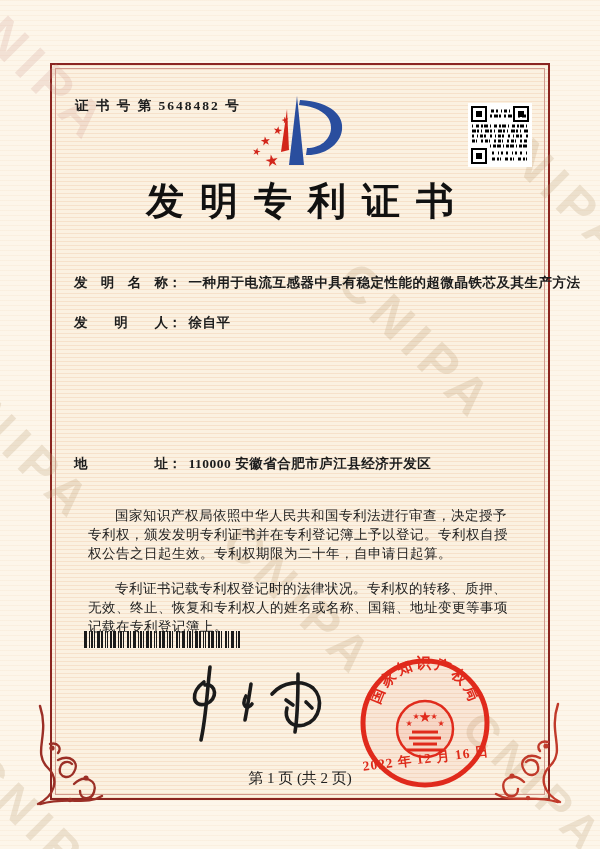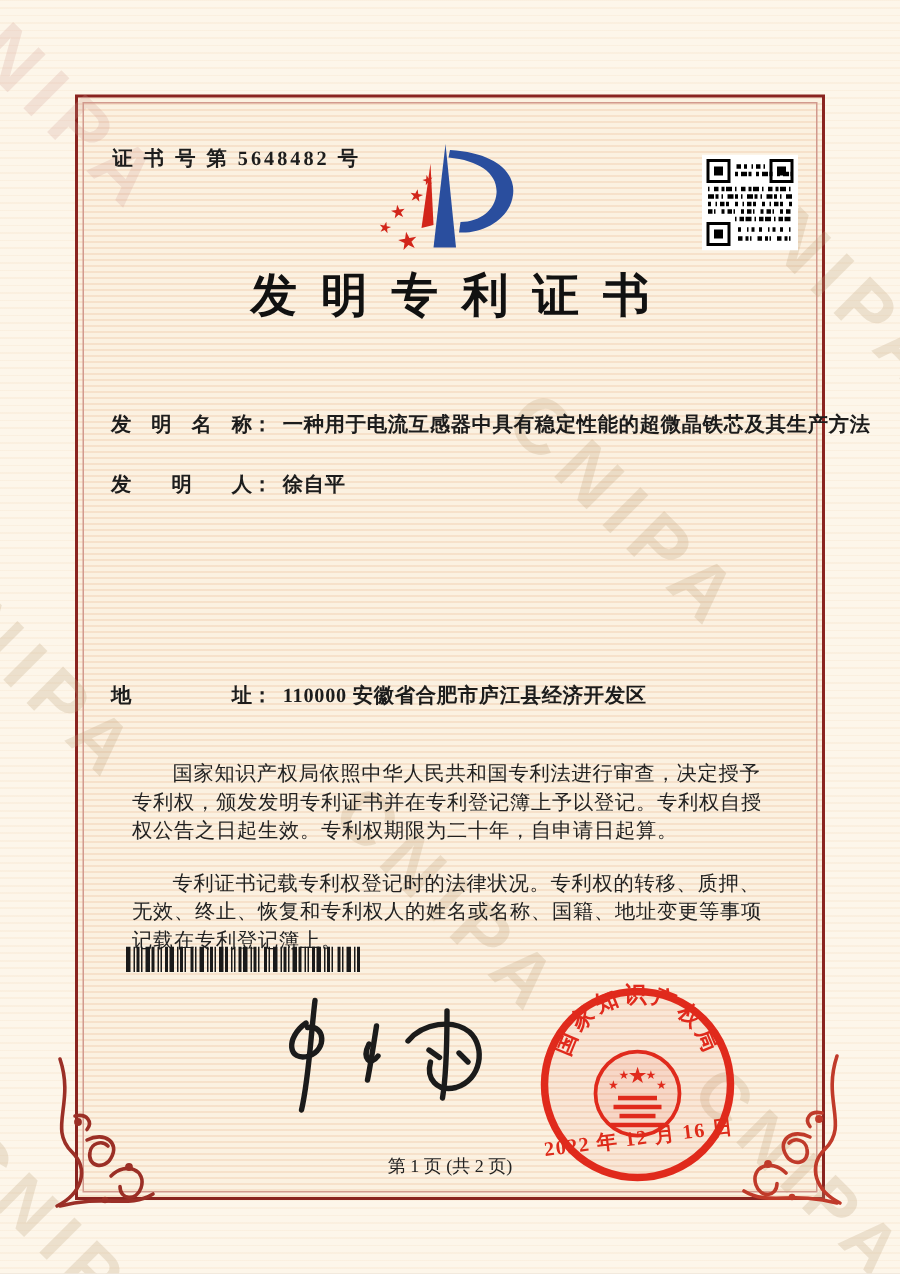--- a/index.html
+++ b/index.html
@@ -22,41 +22,41 @@
       repeating-linear-gradient(180deg, rgba(236,188,150,0.30) 0 1px, rgba(0,0,0,0) 1px 4px),
       #fbf1e1;
   }
   .frame-inner{position:absolute;inset:3px;border:1px solid #d29a8e;}
   .content{position:absolute;inset:0;z-index:2;}
   .cert-no{position:absolute;left:75px;top:97px;font-size:13.5px;font-weight:600;letter-spacing:2px;}
   .logo{position:absolute;left:240px;top:92px;width:124px;height:80px;}
   .qr{position:absolute;left:468px;top:103px;width:64px;height:64px;}
   .title{
     position:absolute;left:0;right:0;top:176px;text-align:center;
-    font-size:31px;font-weight:bold;letter-spacing:16px;text-indent:16px;color:#111;
+    font-size:38px;font-weight:bold;letter-spacing:16px;text-indent:16px;color:#111;
   }
   .frow{position:absolute;left:74px;width:460px;font-size:13.5px;font-weight:bold;color:#1c1c1c;white-space:nowrap;margin-top:28px;}
   .flabel{display:inline-block;width:94px;text-align:justify;text-align-last:justify;vertical-align:top;}
   .flabel.narrow{width:80px;}
   .fcolon{margin-right:7px;}
   .fvalue{letter-spacing:0.5px;}
   .fvalue.fixed{display:inline-block;width:132px;}
   .paras{position:absolute;left:72px;top:490px;width:462px;font-size:13.5px;line-height:19px;color:#222;}
   .paras p{margin:16px;text-indent:2em;letter-spacing:0.5px;}
   .barcode{position:absolute;left:84px;top:631px;width:156px;height:17px;}
   .signer{position:absolute;left:84px;top:688px;font-family:"Liberation Sans","DejaVu Sans",sans-serif;
     font-size:14.5px;font-weight:bold;color:#222;line-height:25px;}
   .signature{position:absolute;left:172px;top:662px;width:168px;height:86px;}
   .seal{position:absolute;left:352px;top:650px;width:146px;height:146px;}
   .seal-date{
     position:absolute;left:348px;top:750px;width:156px;text-align:center;
     font-size:13.5px;font-weight:bold;color:#de2b1a;letter-spacing:1px;
     transform:rotate(-7deg);
   }
-  .page-info{position:absolute;left:0;right:0;top:769px;text-align:center;font-size:12px;color:#222;}
+  .page-info{position:absolute;left:0;right:0;top:769px;text-align:center;font-size:15px;color:#222;}
   .bottom-note{position:absolute;left:0;right:0;top:812px;text-align:center;font-size:12.5px;letter-spacing:3px;color:#333;z-index:2;}
   .flourish{position:absolute;z-index:2;}
   .flourish.bl{left:28px;top:700px;}
   .flourish.br{left:458px;top:698px;transform:scaleX(-1);}
 </style>
 </head>
 <body>
 
 <div class="page">
 

